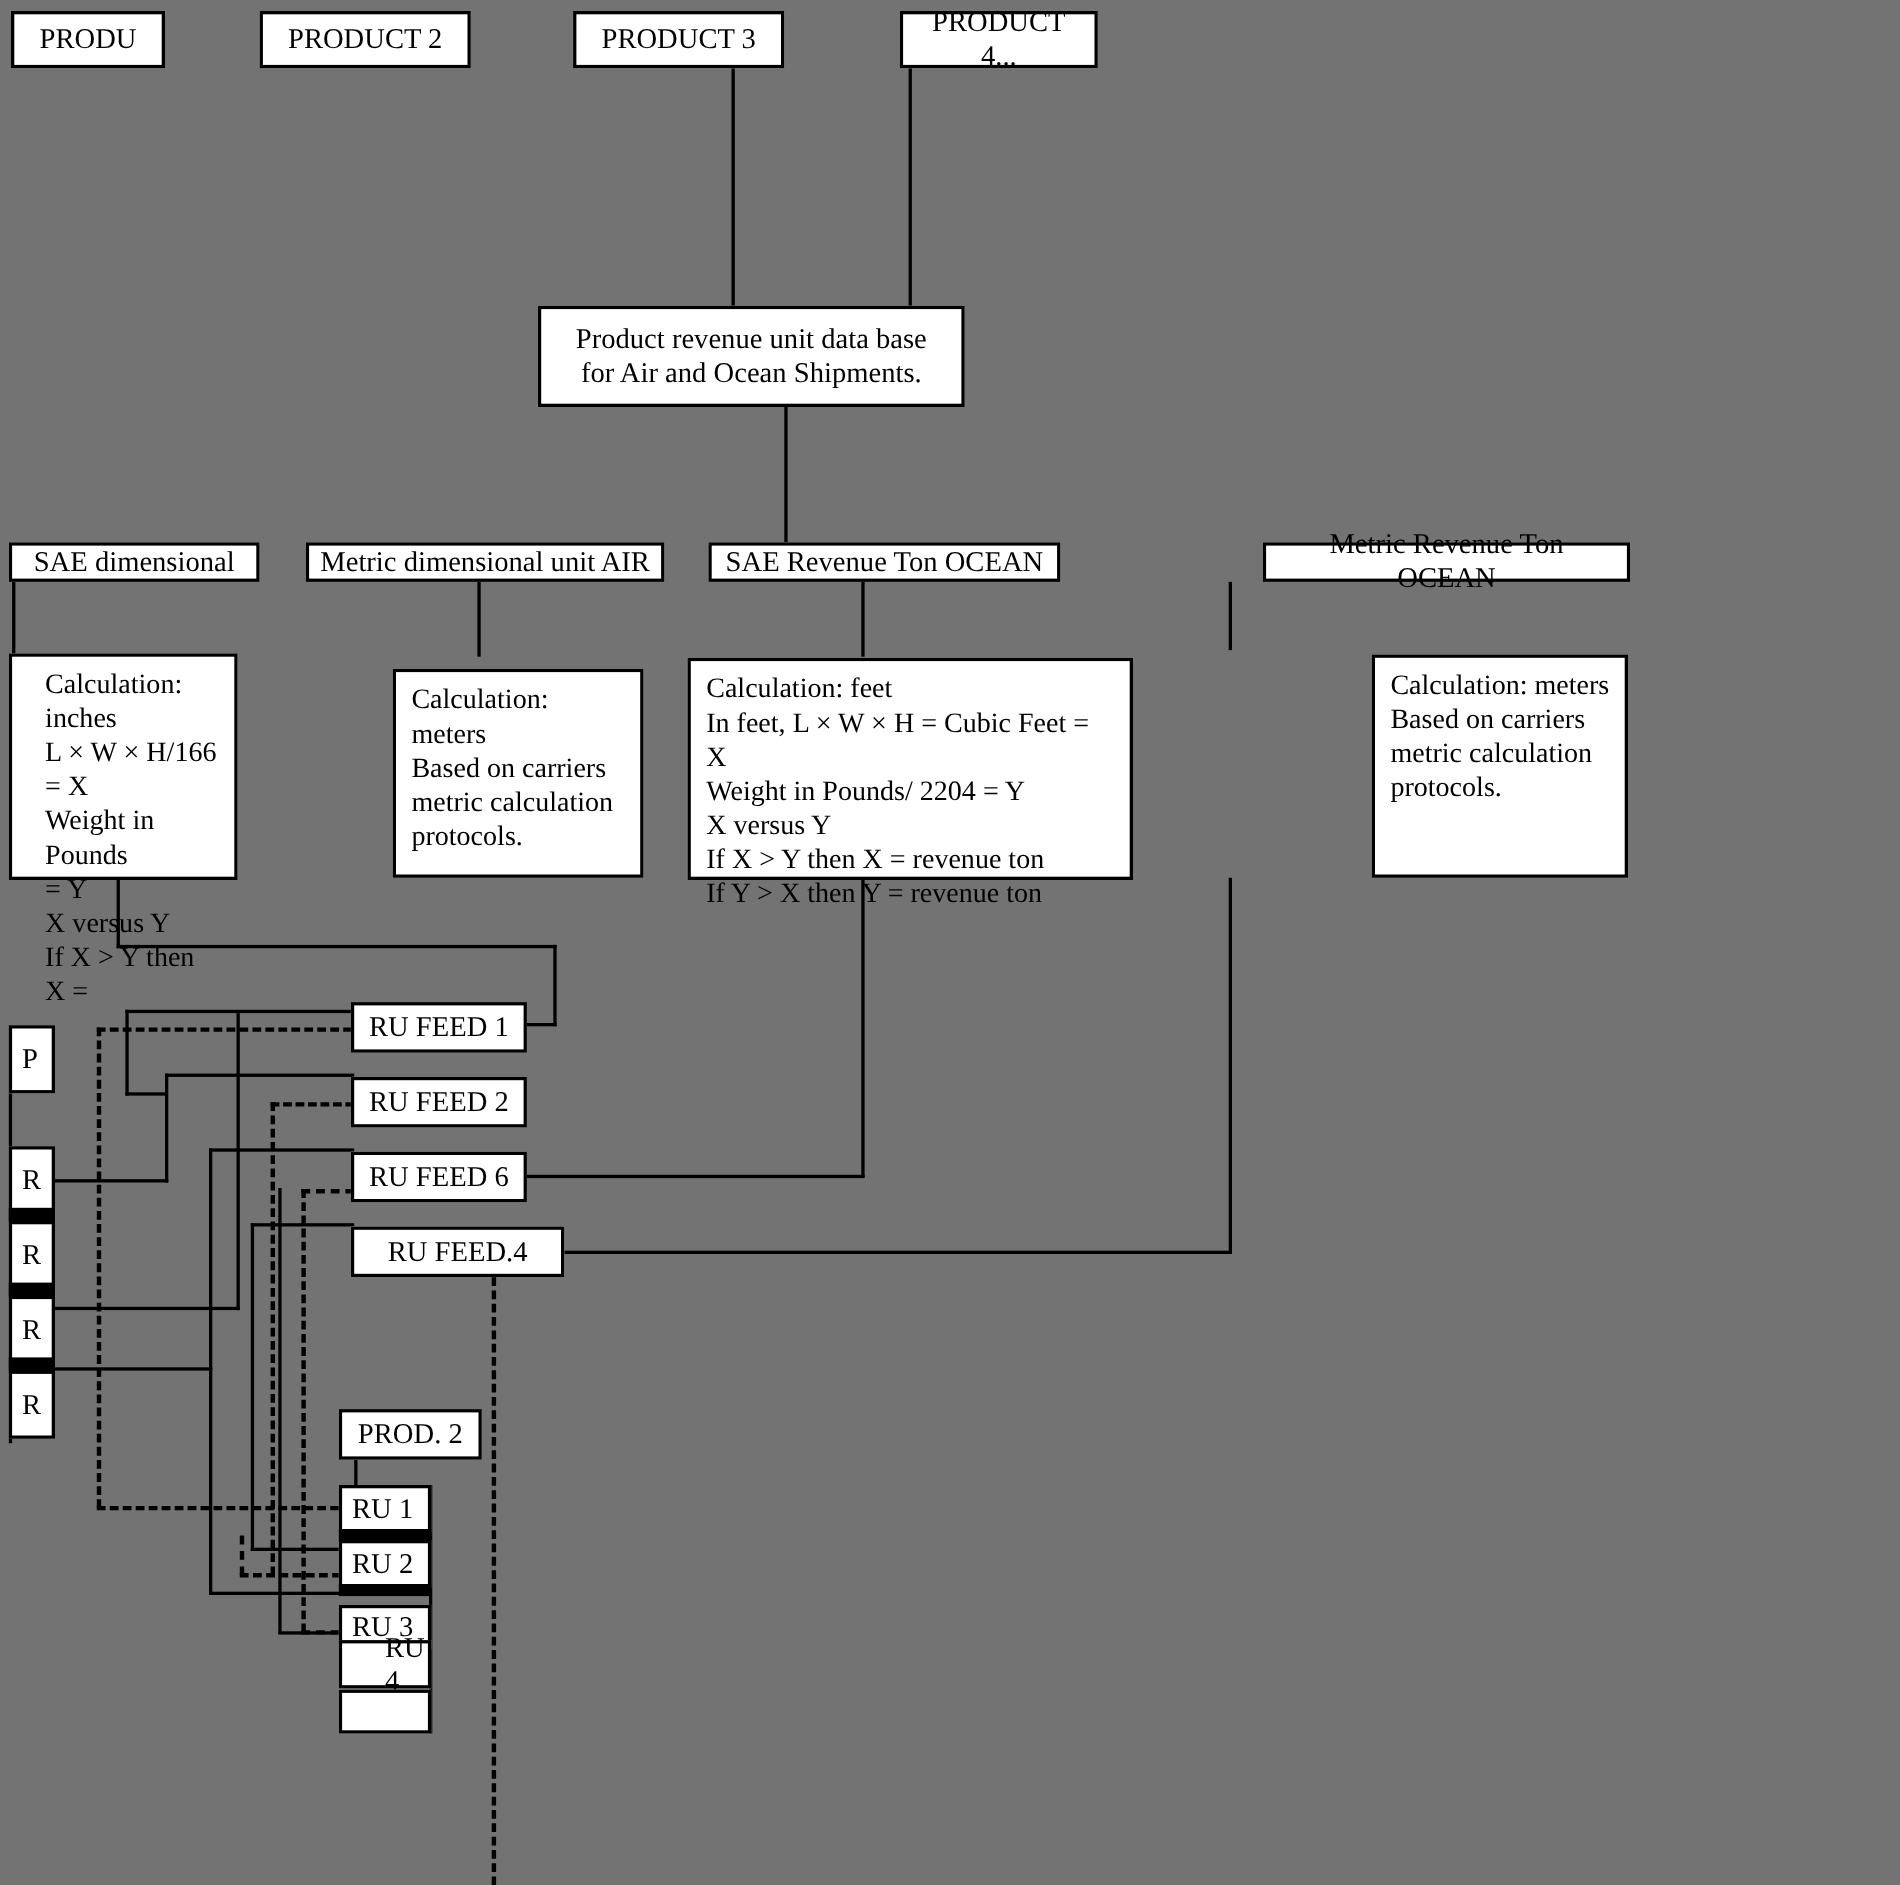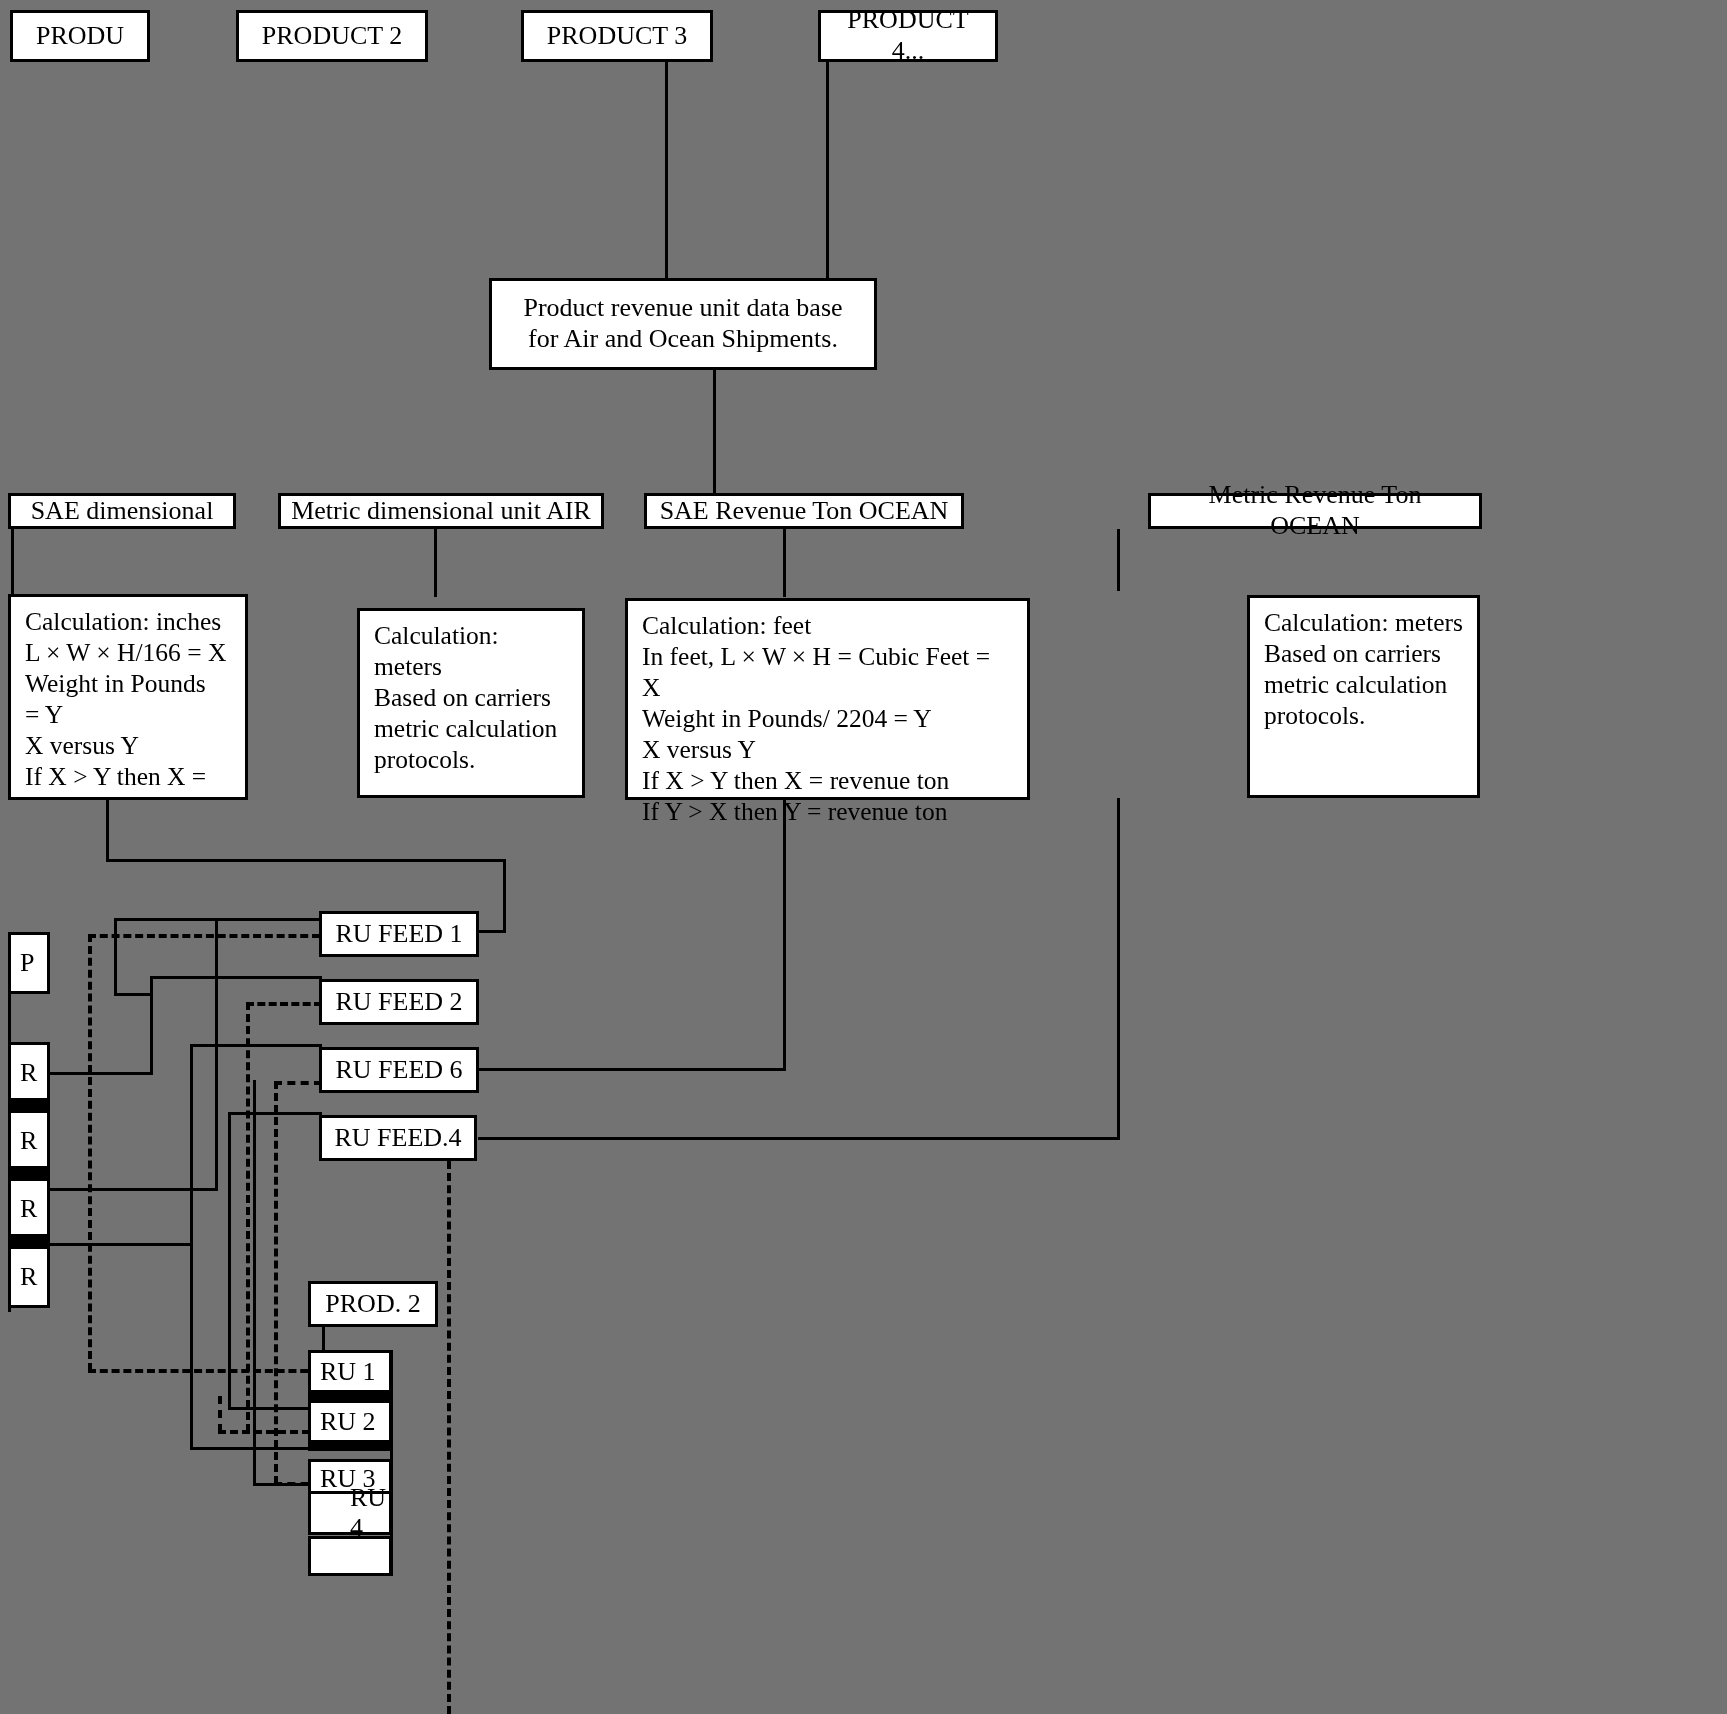--- a/index.html
+++ b/index.html
@@ -136,21 +136,21 @@
 
   <div class="box" style="left:1148px; top:493px; width:334px; height:36px;">
     <span class="inner">Metric Revenue Ton OCEAN</span>
   </div>
 
   <div class="ln lnv" style="left:11px; top:529px; height:68px;"></div>
   <div class="ln lnv" style="left:434px; top:529px; height:68px;"></div>
   <div class="ln lnv" style="left:783px; top:529px; height:68px;"></div>
   <div class="ln lnv" style="left:1117px; top:529px; height:62px;"></div>
 
-  <div class="box calcbox textleft" style="left:8px; top:594px; width:240px; height:206px;">
+  <div class="box calcbox textleft" style="left:8px; top:594px; width:208px; height:206px;padding-left:16px;">
     <span class="inner">Calculation: inches
 L × W × H/166 = X
 Weight in Pounds
 = Y
  X versus Y
 If X &gt; Y then X =</span>
   </div>
 
   <div class="box calcbox textleft" style="left:357px; top:608px; width:228px; height:190px;">
     <span class="inner">Calculation: meters
@@ -191,21 +191,21 @@
   </div>
 
   <div class="box" style="left:319px; top:979px; width:160px; height:46px;">
     <span class="inner">RU FEED 2</span>
   </div>
 
   <div class="box" style="left:319px; top:1047px; width:160px; height:46px;">
     <span class="inner">RU FEED 6</span>
   </div>
 
-  <div class="box" style="left:319px; top:1115px; width:158px; height:46px;">
+  <div class="box" style="left:319px; top:1115px; width:194px; height:46px;">
     <span class="inner">RU FEED.4</span>
   </div>
 
   <div class="ln lnh" style="left:48px; top:1188px; width:170px;"></div>
   <div class="ln lnv" style="left:215px; top:921px; height:270px;"></div>
   <div class="ln lnh" style="left:114px; top:918px; width:206px;"></div>
   <div class="ln lnv" style="left:114px; top:918px; height:78px;"></div>
   <div class="ln lnh" style="left:114px; top:993px; width:38px;"></div>
 
   <div class="ln lnh" style="left:150px; top:976px; width:172px;"></div>

